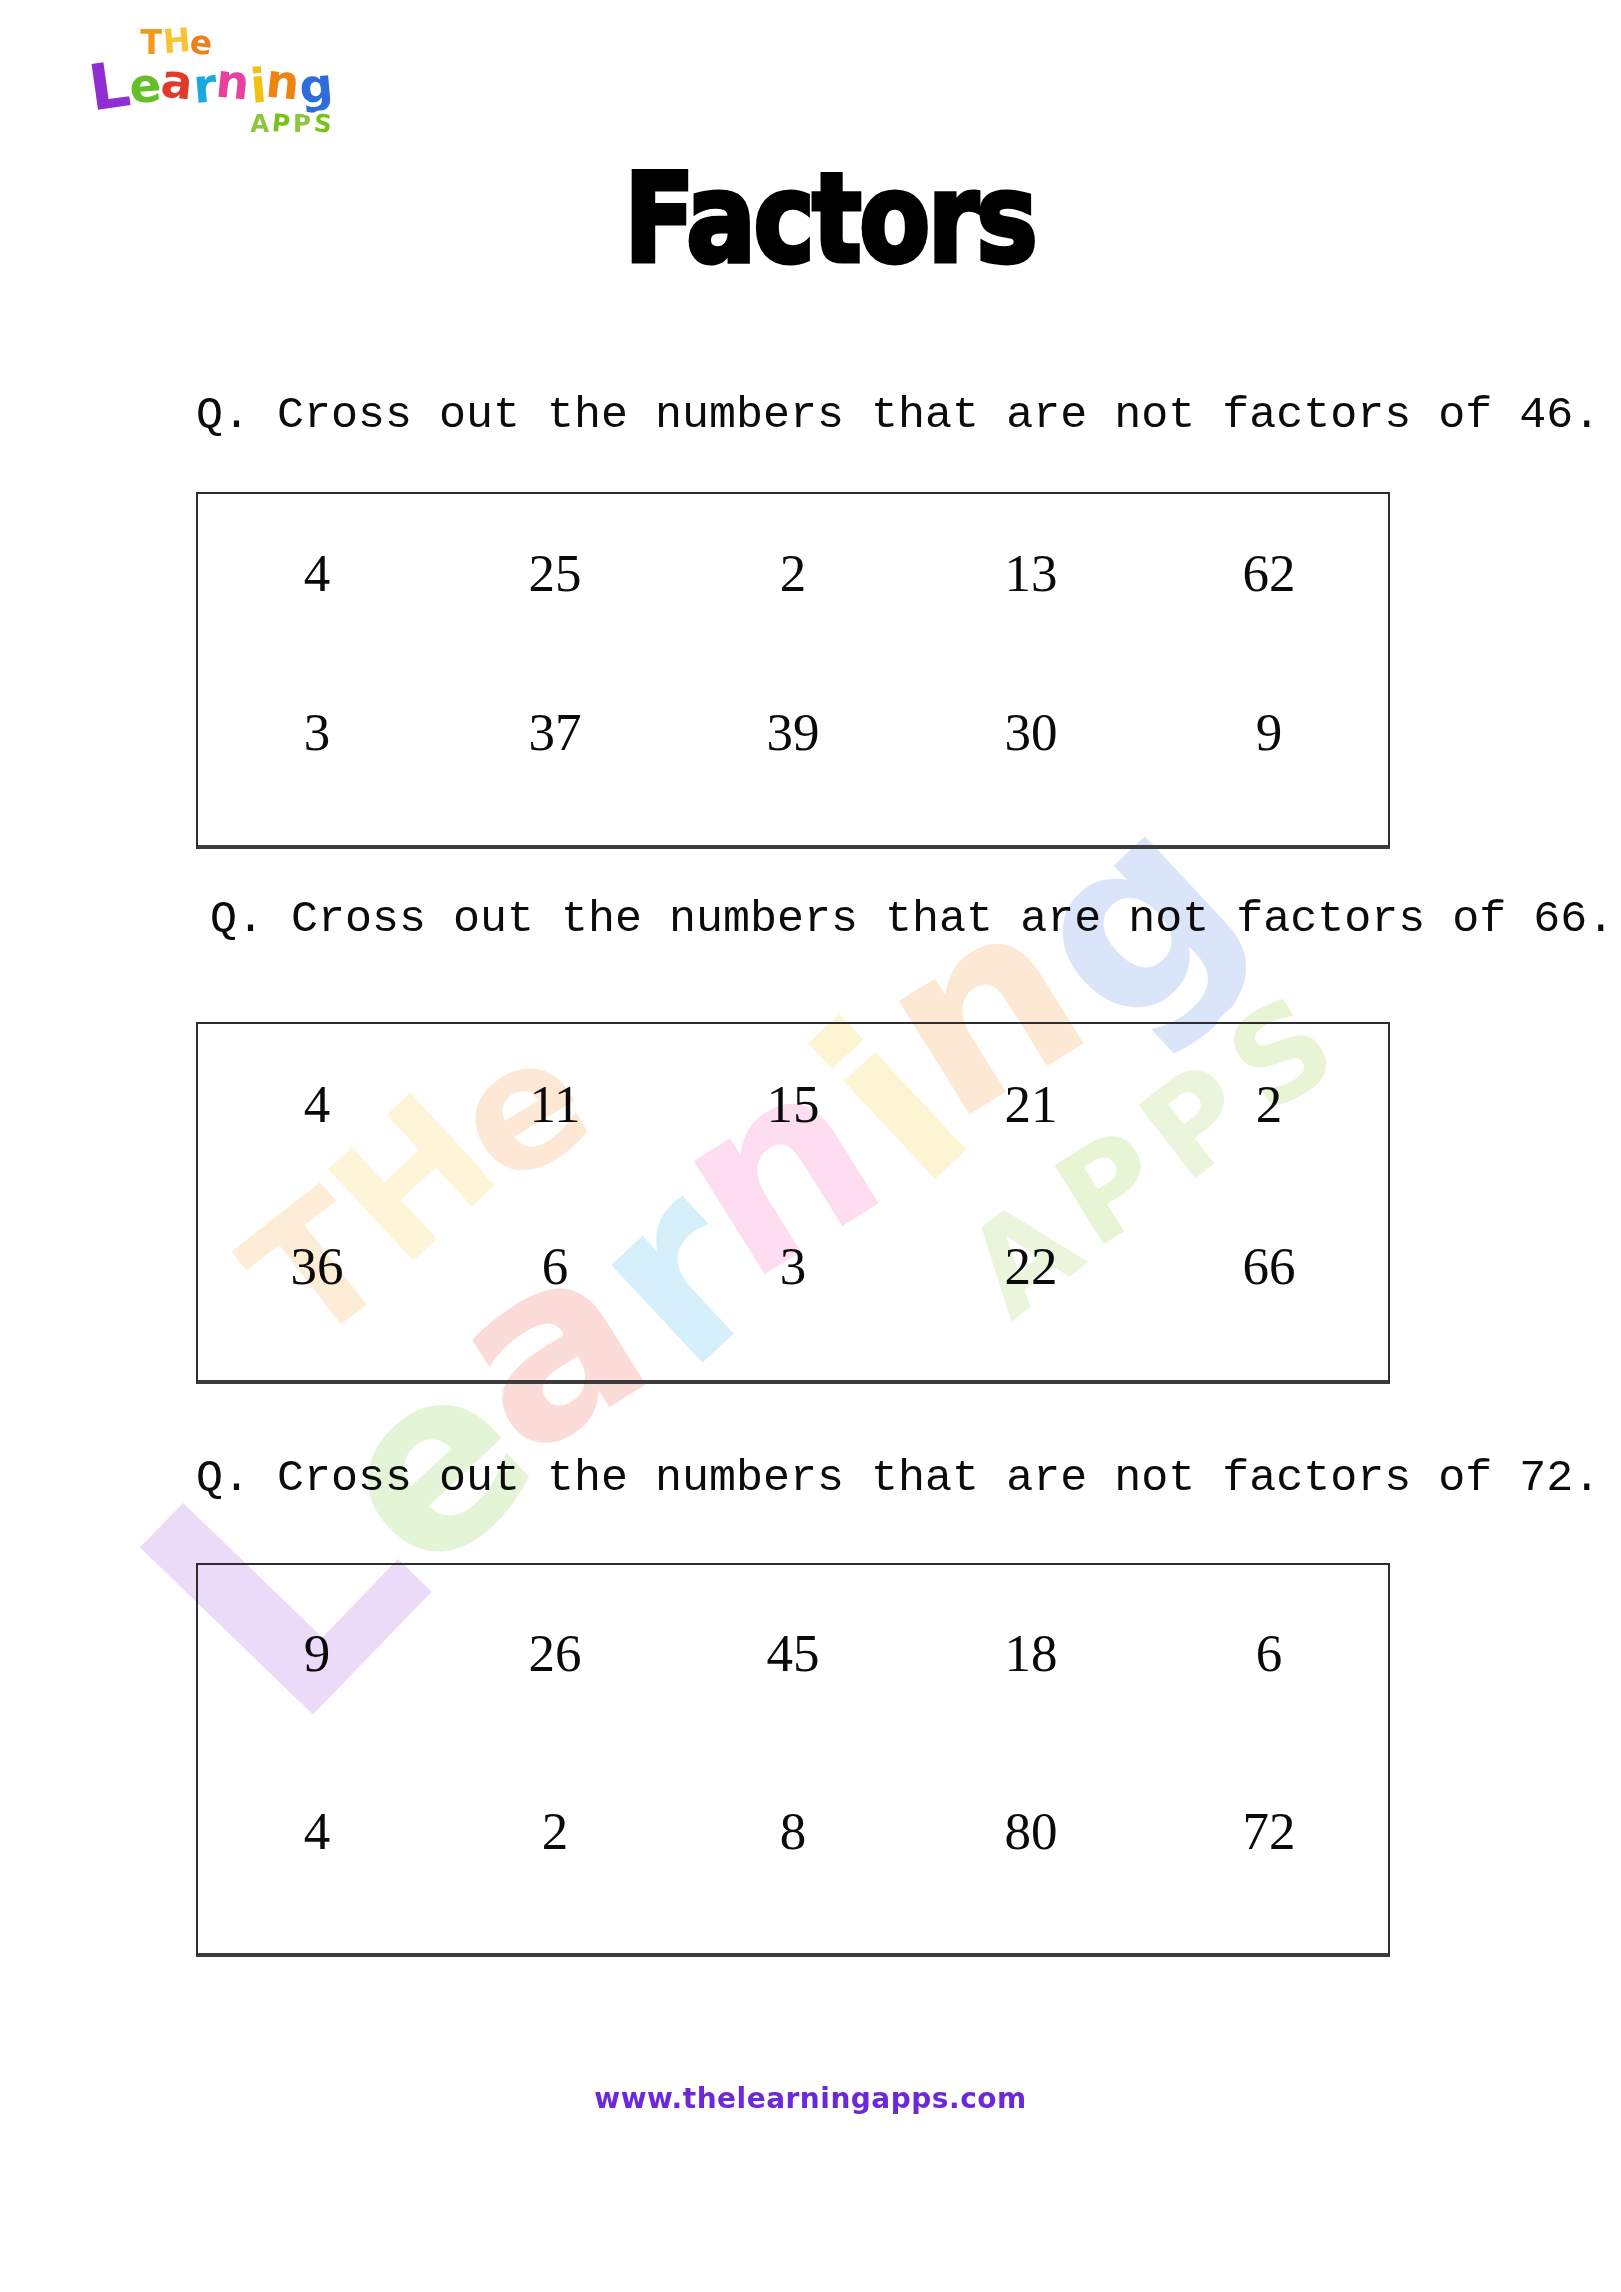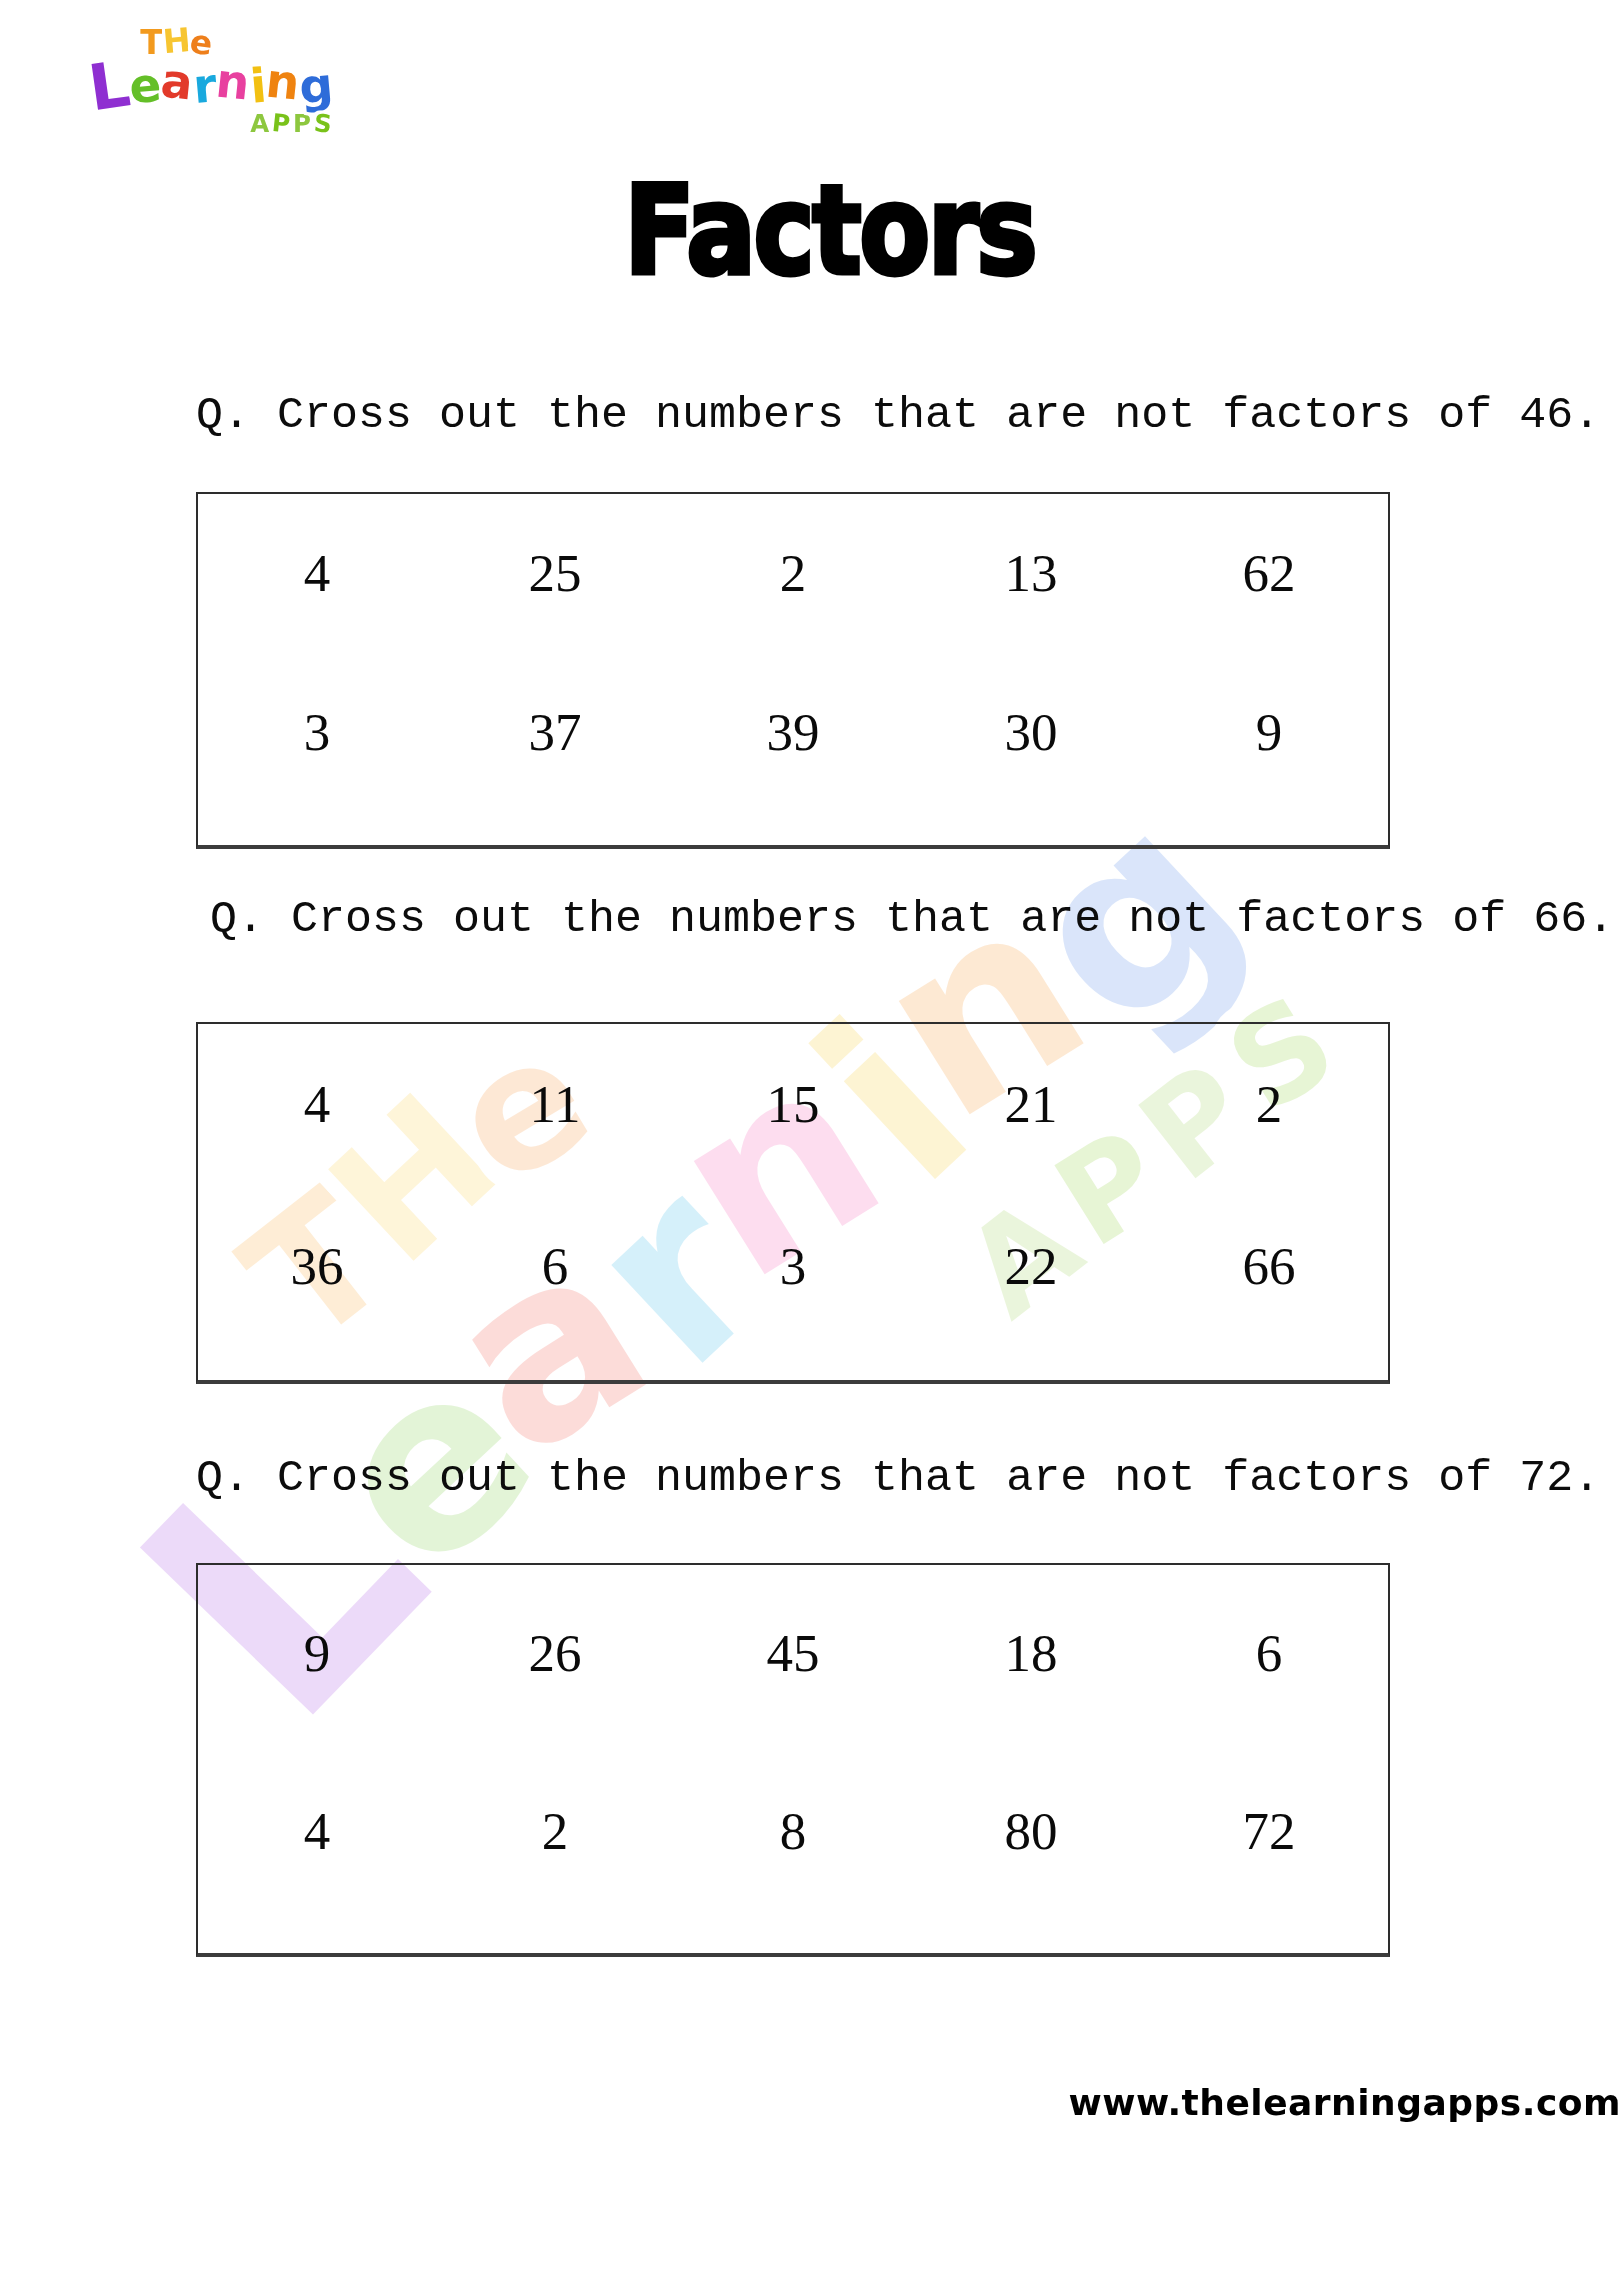--- a/index.html
+++ b/index.html
@@ -36,21 +36,21 @@
     position:absolute; left:686px; top:1237px; z-index:0;
     transform:translate(-50%,-50%) rotate(-38deg) scale(5.2);
     opacity:0.17;
     pointer-events:none;
     filter:saturate(1.1);
   }
 
   
   .title {
     position:absolute; top:147px; left:0; right:0; z-index:1;
-    margin:16px; text-align:center;
+    margin:4px; text-align:center;
     font-family:"DejaVu Sans", sans-serif;
     font-weight:900; font-size:123px; line-height:1.1; color:#000;padding-left:38px;
   }
   .title-inner {
     display:inline-block;
     transform:scaleX(0.84);
     letter-spacing:-2.9px;
     -webkit-text-stroke:4.9px #000;
   }
 
@@ -79,23 +79,23 @@
   .grid-2 { top:1022px; height:362px; }
   .grid-3 { top:1563px; height:394px; }
   .num-cell {
     font-family:"Liberation Serif", serif;
     font-size:53px; color:#0a0a0a; line-height:1;
   }
 
   
   .footer {
     position:absolute; top:2082px; left:0; right:0; z-index:1;
-    text-align:right;
+    text-align:center;
     font-family:"DejaVu Sans", sans-serif;
-    font-weight:bold; font-size:36px; color:#000000; letter-spacing:0.5px;
+    font-weight:bold; font-size:28px; color:#6d28d9; letter-spacing:0.5px;
   }
 </style>
 </head>
 <body>
 
 <div class="page">
 
   <div class="watermark" aria-hidden="true">
     <div class="logo-inner">
       <div class="bubble-word logo-the"><span style="color: rgb(242, 154, 30);">T</span><span style="color: rgb(247, 197, 49);">H</span><span style="color: rgb(238, 127, 27);">e</span></div>

